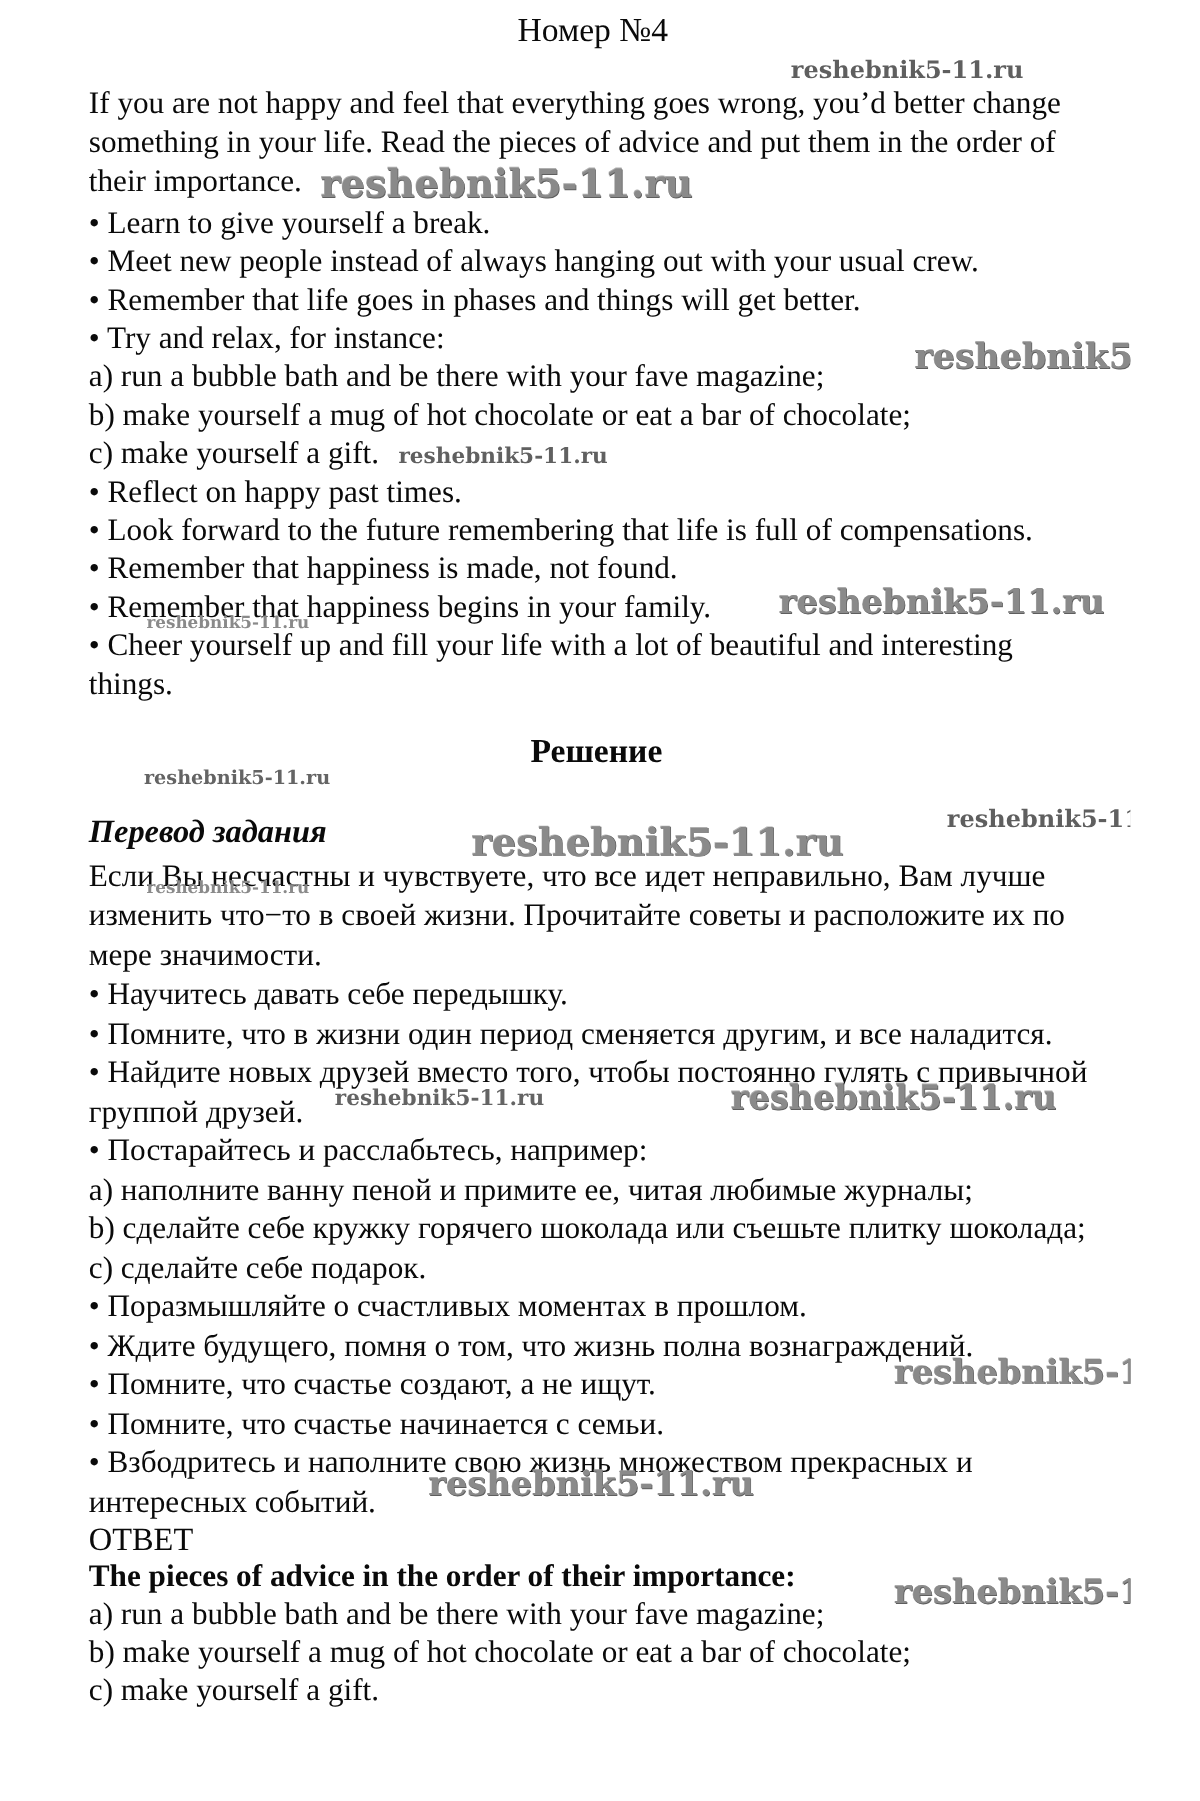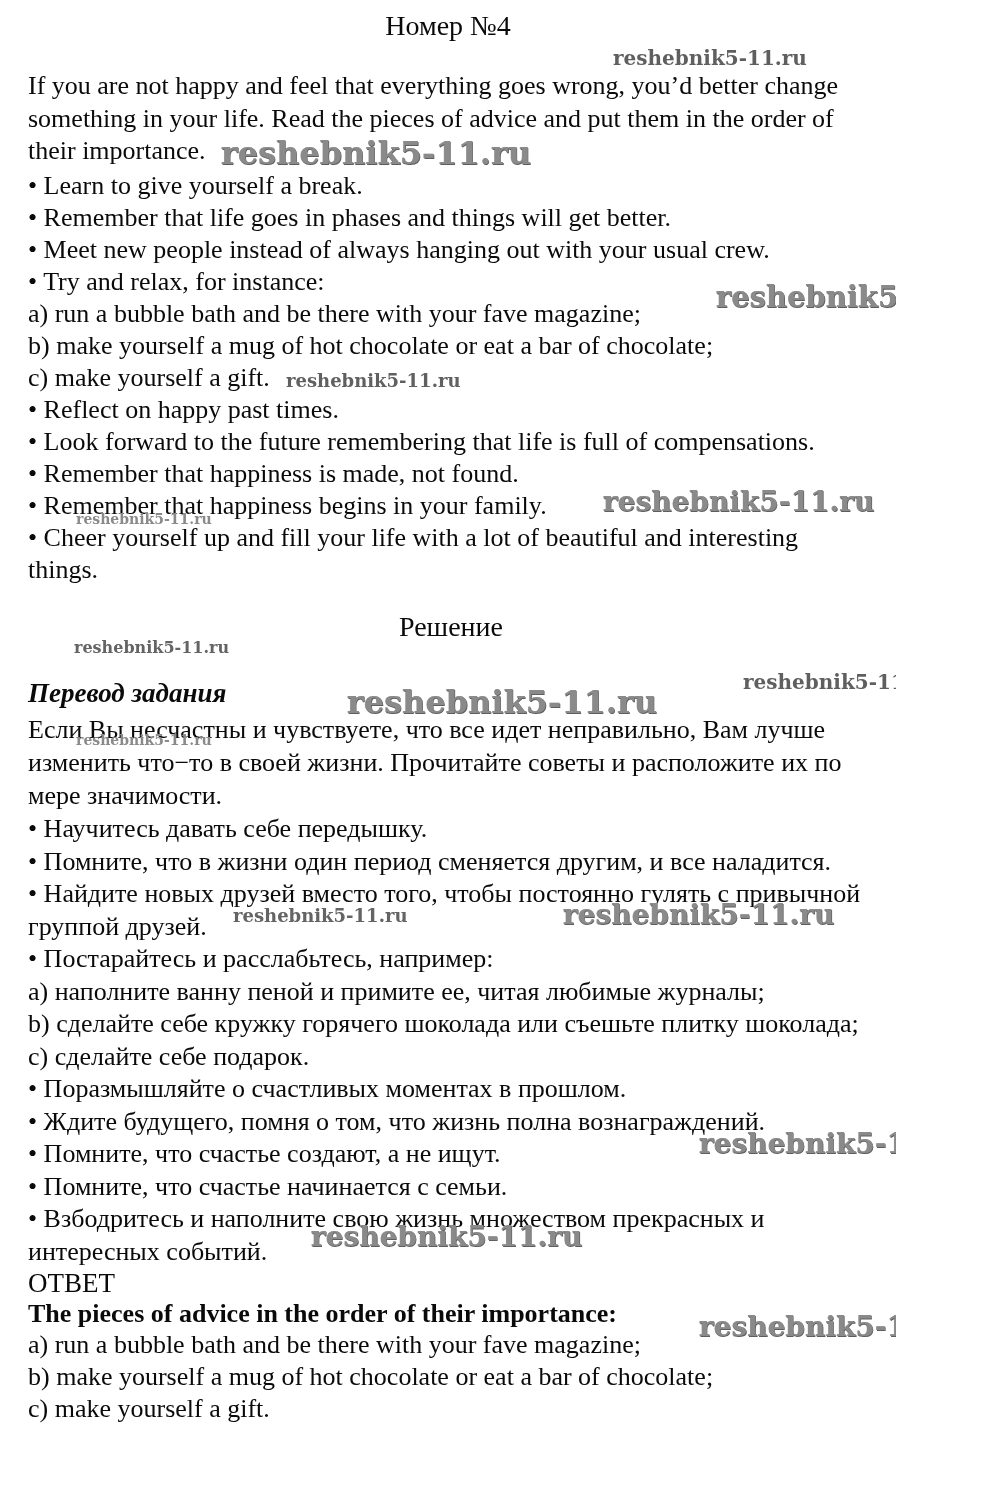--- a/index.html
+++ b/index.html
@@ -8,20 +8,21 @@
     background: #ffffff;
   }
   .page {
     position: relative;
     width: 896px;
     height: 1501px;
     background: #ffffff;
     color: #0a0a0a;
     font-family: "Liberation Serif", "DejaVu Serif", serif;
     overflow: hidden;
+    margin-left: 46px;
   }
   .content {
     padding: 0 22px 0 28px;
   }
   .doc-title {
     margin: 0;
     padding-top: 8px;
     height: 36px;
     line-height: 36px;
     text-align: center;
@@ -42,21 +43,21 @@
   .advice-en .line {
     font-size: 26px;
     line-height: 32px;
     white-space: nowrap;
   }
   .solution-heading {
     margin-top: 26px;
     font-size: 28px;
     line-height: 30px;
     text-align: center;
-    font-weight: normal;
+    font-weight: bold;
   }
   .translation-title {
     margin-top: 36px;
     font-size: 27px;
     line-height: 30px;
     font-weight: bold;
     font-style: italic;
   }
   .intro-ru {
     margin-top: 5px;
@@ -129,22 +130,22 @@
   <div class="content">
 
     <div class="intro">
       <div class="line">If you are not happy and feel that everything goes wrong, you’d better change</div>
       <div class="line">something in your life. Read the pieces of advice and put them in the order of</div>
       <div class="line">their importance.</div>
     </div>
 
     <div class="advice-en">
       <div class="line">• Learn to give yourself a break.</div>
+      <div class="line">• Meet new people instead of always hanging out with your usual crew.</div>
       <div class="line">• Remember that life goes in phases and things will get better.</div>
-      <div class="line">• Meet new people instead of always hanging out with your usual crew.</div>
       <div class="line">• Try and relax, for instance:</div>
       <div class="line">a) run a bubble bath and be there with your fave magazine;</div>
       <div class="line">b) make yourself a mug of hot chocolate or eat a bar of chocolate;</div>
       <div class="line">c) make yourself a gift.</div>
       <div class="line">• Reflect on happy past times.</div>
       <div class="line">• Look forward to the future remembering that life is full of compensations.</div>
       <div class="line">• Remember that happiness is made, not found.</div>
       <div class="line">• Remember that happiness begins in your family.</div>
       <div class="line">• Cheer yourself up and fill your life with a lot of beautiful and interesting</div>
       <div class="line">things.</div>

